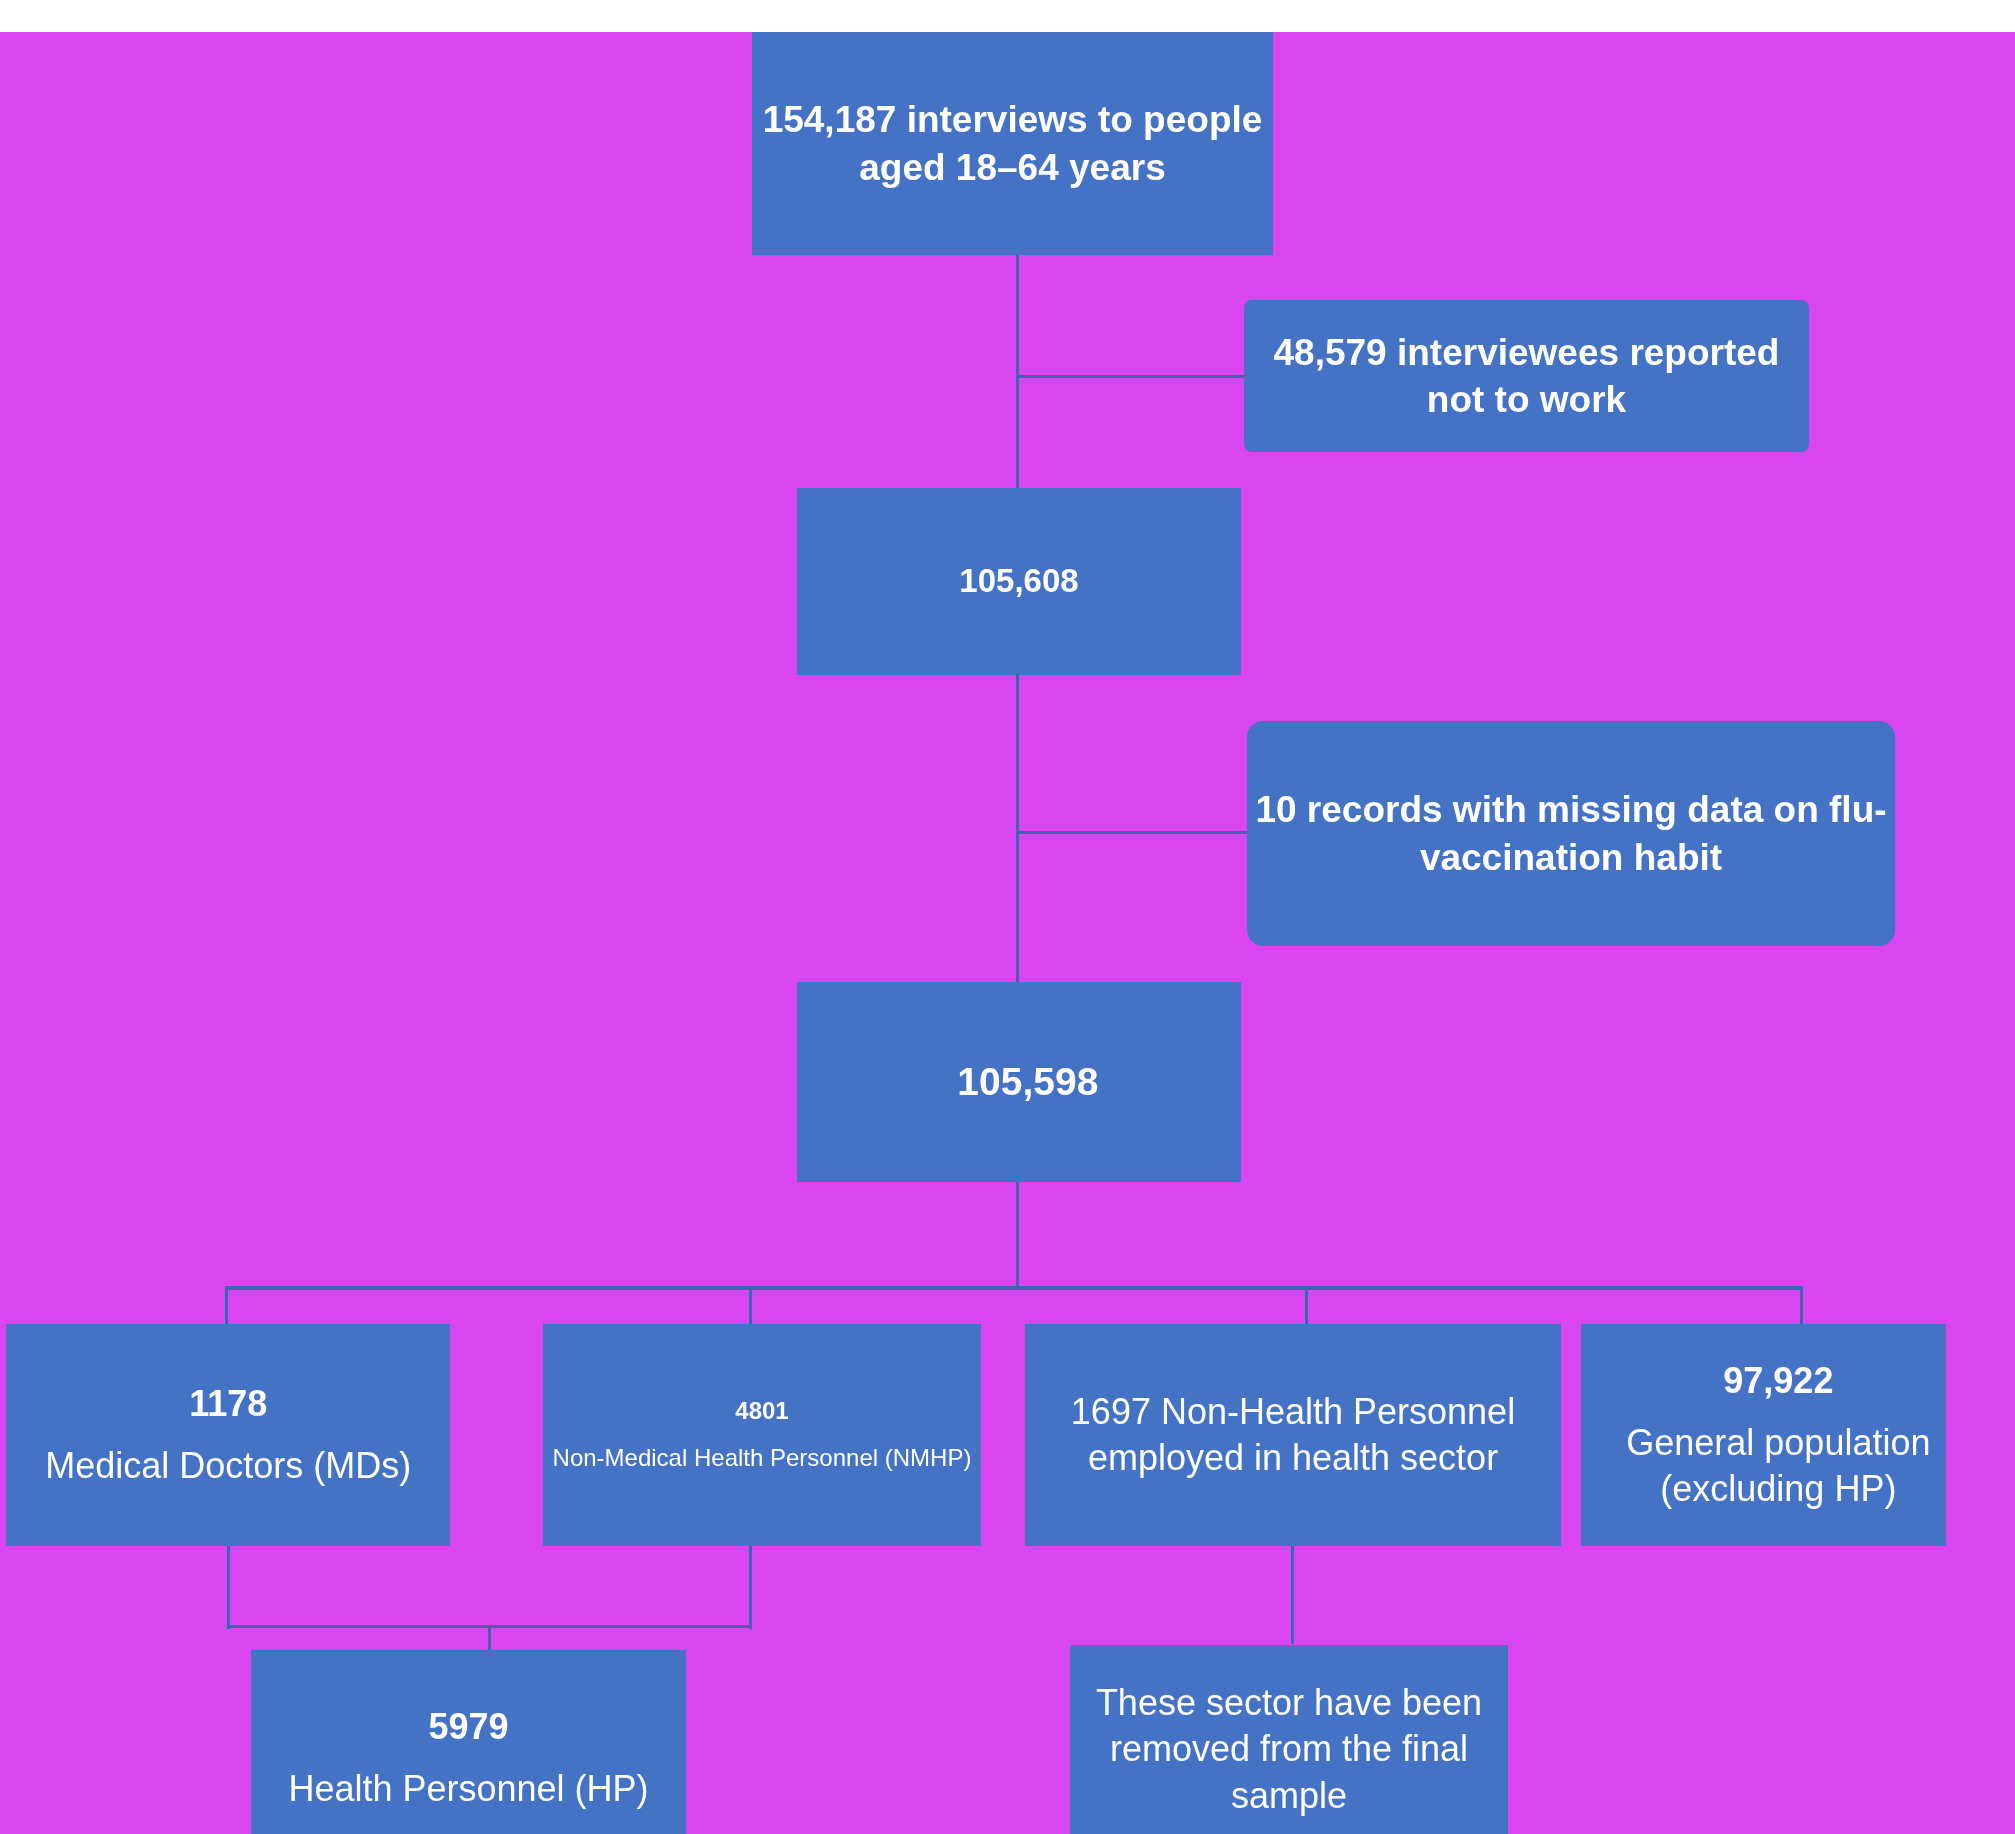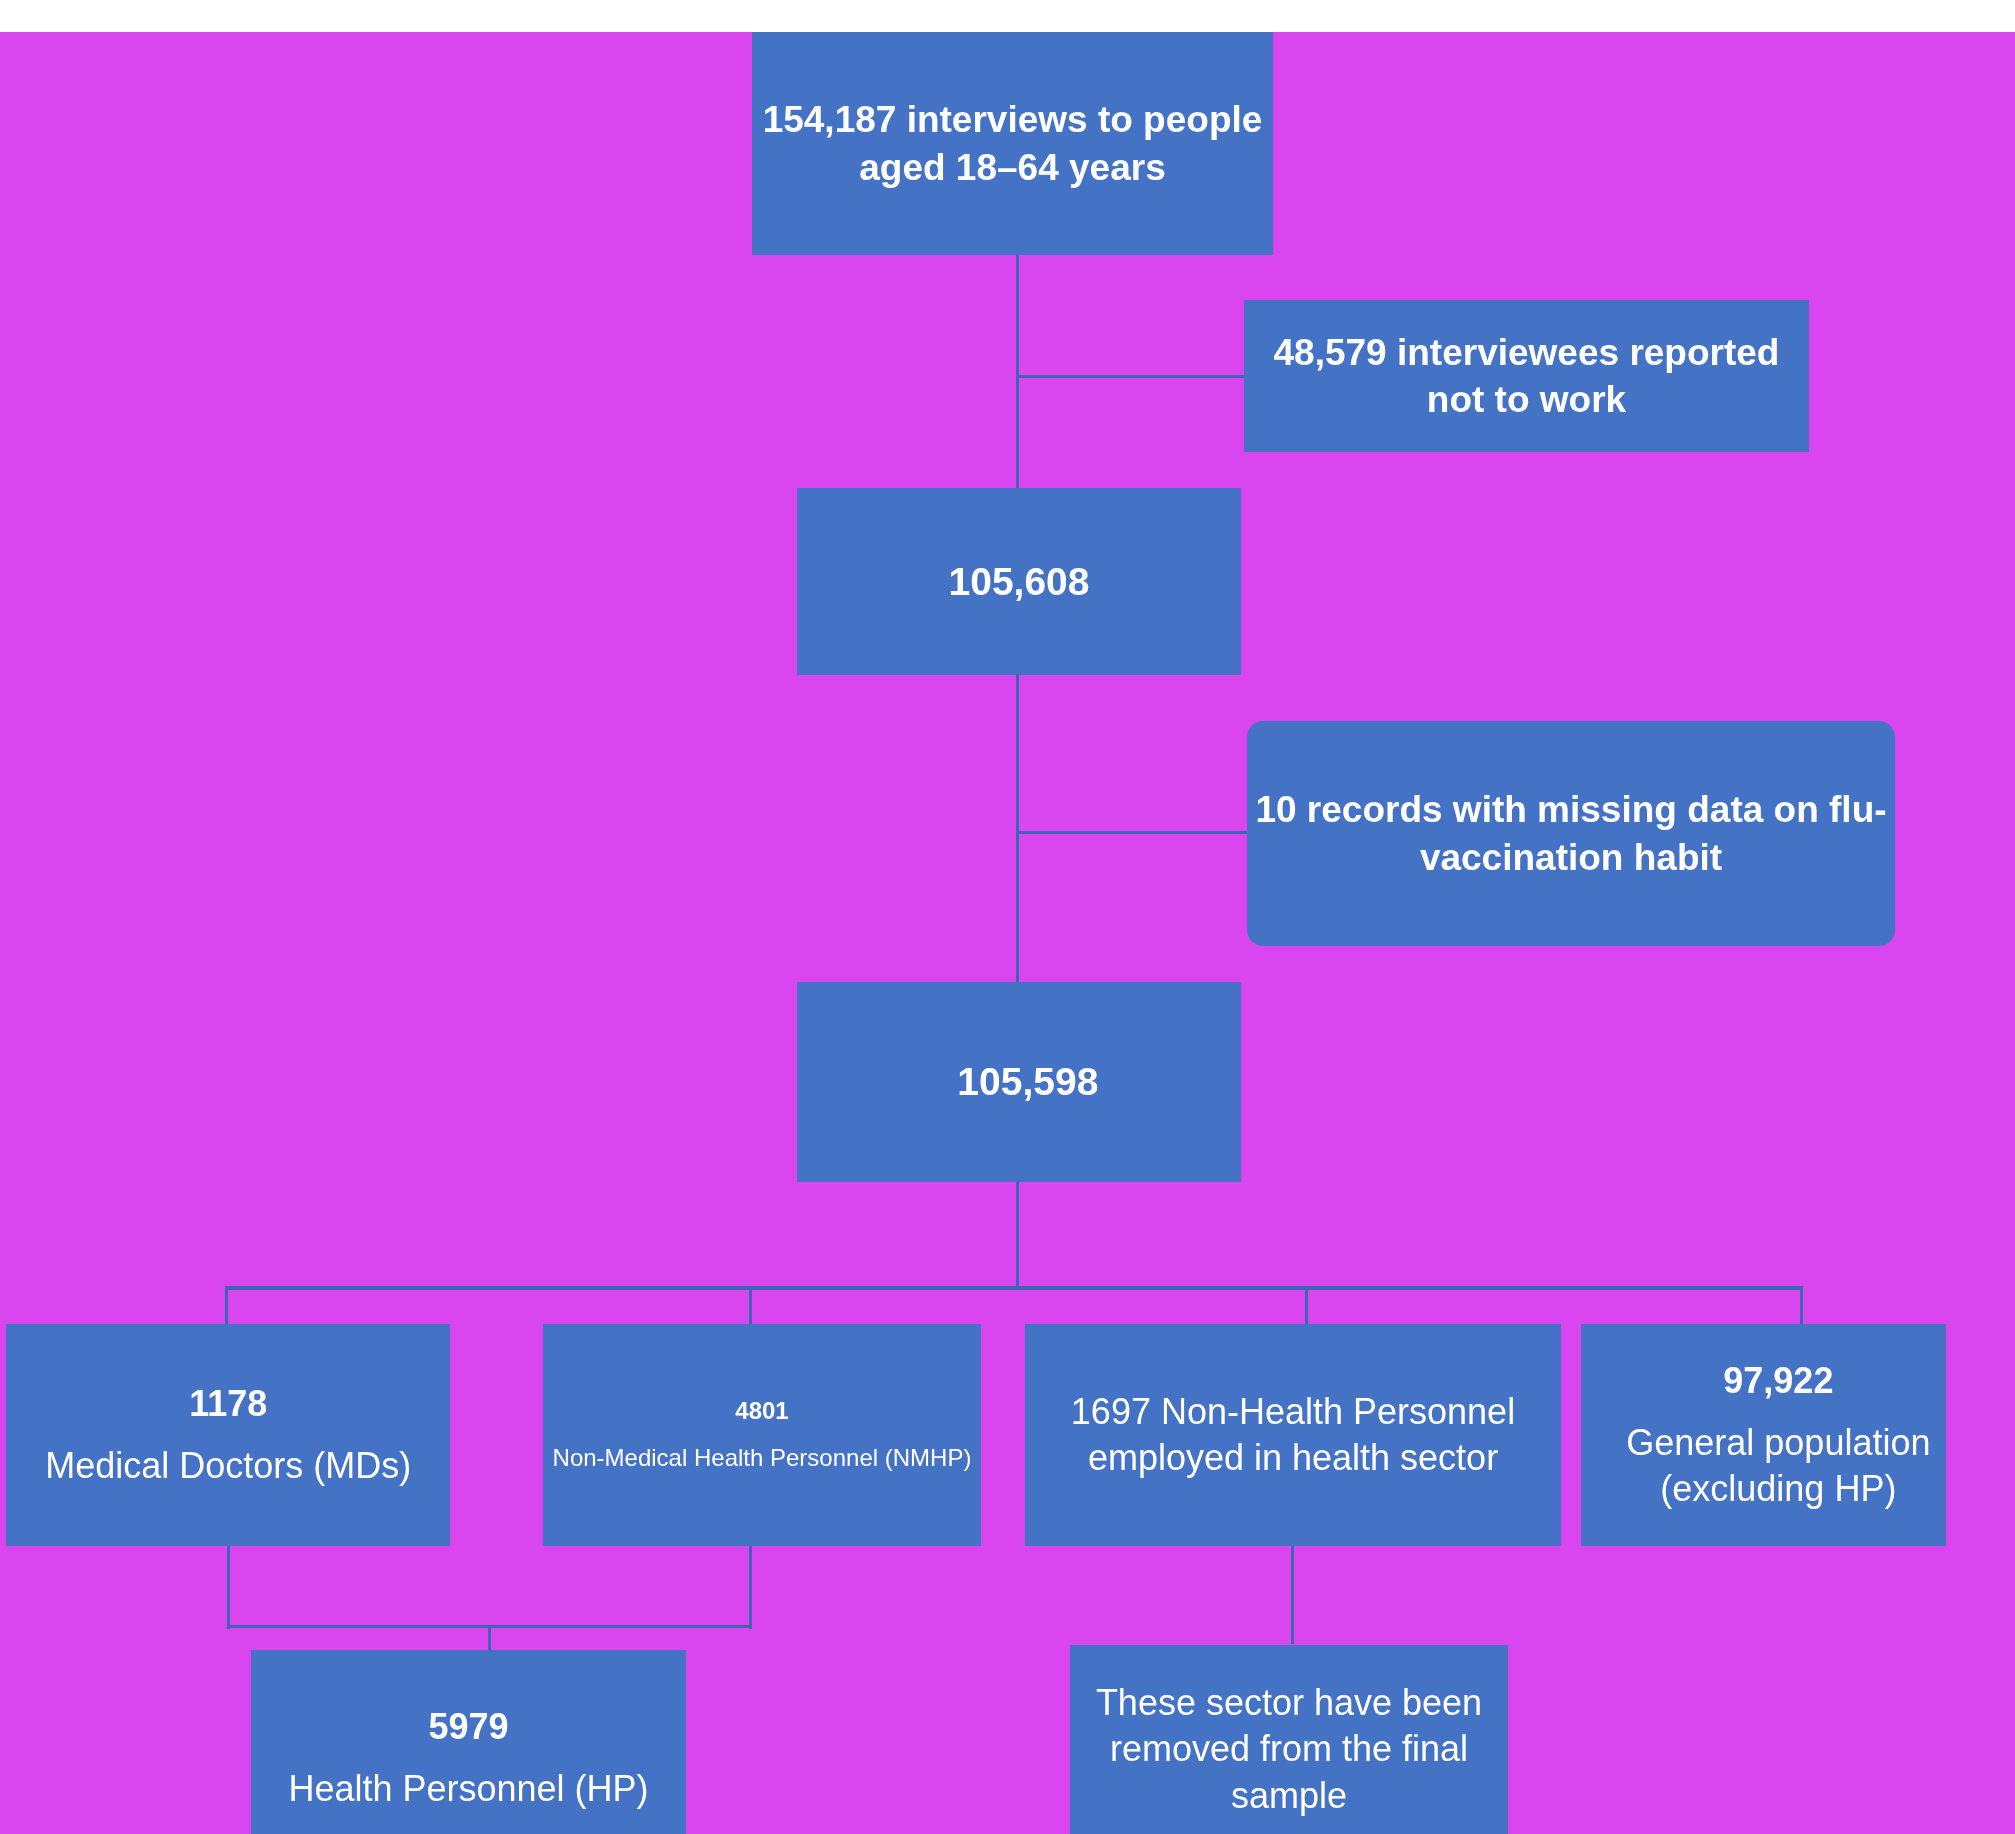--- a/index.html
+++ b/index.html
@@ -38,25 +38,25 @@
 <div id="stage">
 
   <div class="node bold" style="left:752px;top:0px;width:521px;height:223px;font-size:37px;">
     <span class="t">154,187 interviews to people aged 18–64 years</span>
   </div>
 
   <div class="conn vline" style="left:1016px;top:223px;width:3.2px;height:234px;"></div>
 
   <div class="conn hline" style="left:1016px;top:343px;width:230px;height:3.2px;"></div>
 
-  <div class="node bold" style="left:1244px;top:268px;width:565px;height:152px;font-size:37px;">
+  <div class="node bold" style="left:1244px;top:268px;width:565px;height:152px;font-size:37px;border-radius:8px;">
     <span class="t">48,579 interviewees reported not to work</span>
   </div>
 
-  <div class="node bold" style="left:797px;top:456px;width:444px;height:187px;font-size:39px;">
+  <div class="node bold" style="left:797px;top:456px;width:444px;height:187px;font-size:33px;">
     <span class="t">105,608</span>
   </div>
 
   <div class="conn vline" style="left:1016px;top:642px;width:3.2px;height:309px;"></div>
 
   <div class="conn hline" style="left:1016px;top:799px;width:234px;height:3.2px;"></div>
 
   <div class="node bold" style="left:1247px;top:689px;width:648px;height:225px;font-size:37px;border-radius:16px;">
     <span class="t">10 records with missing data on flu-vaccination habit</span>
   </div>

